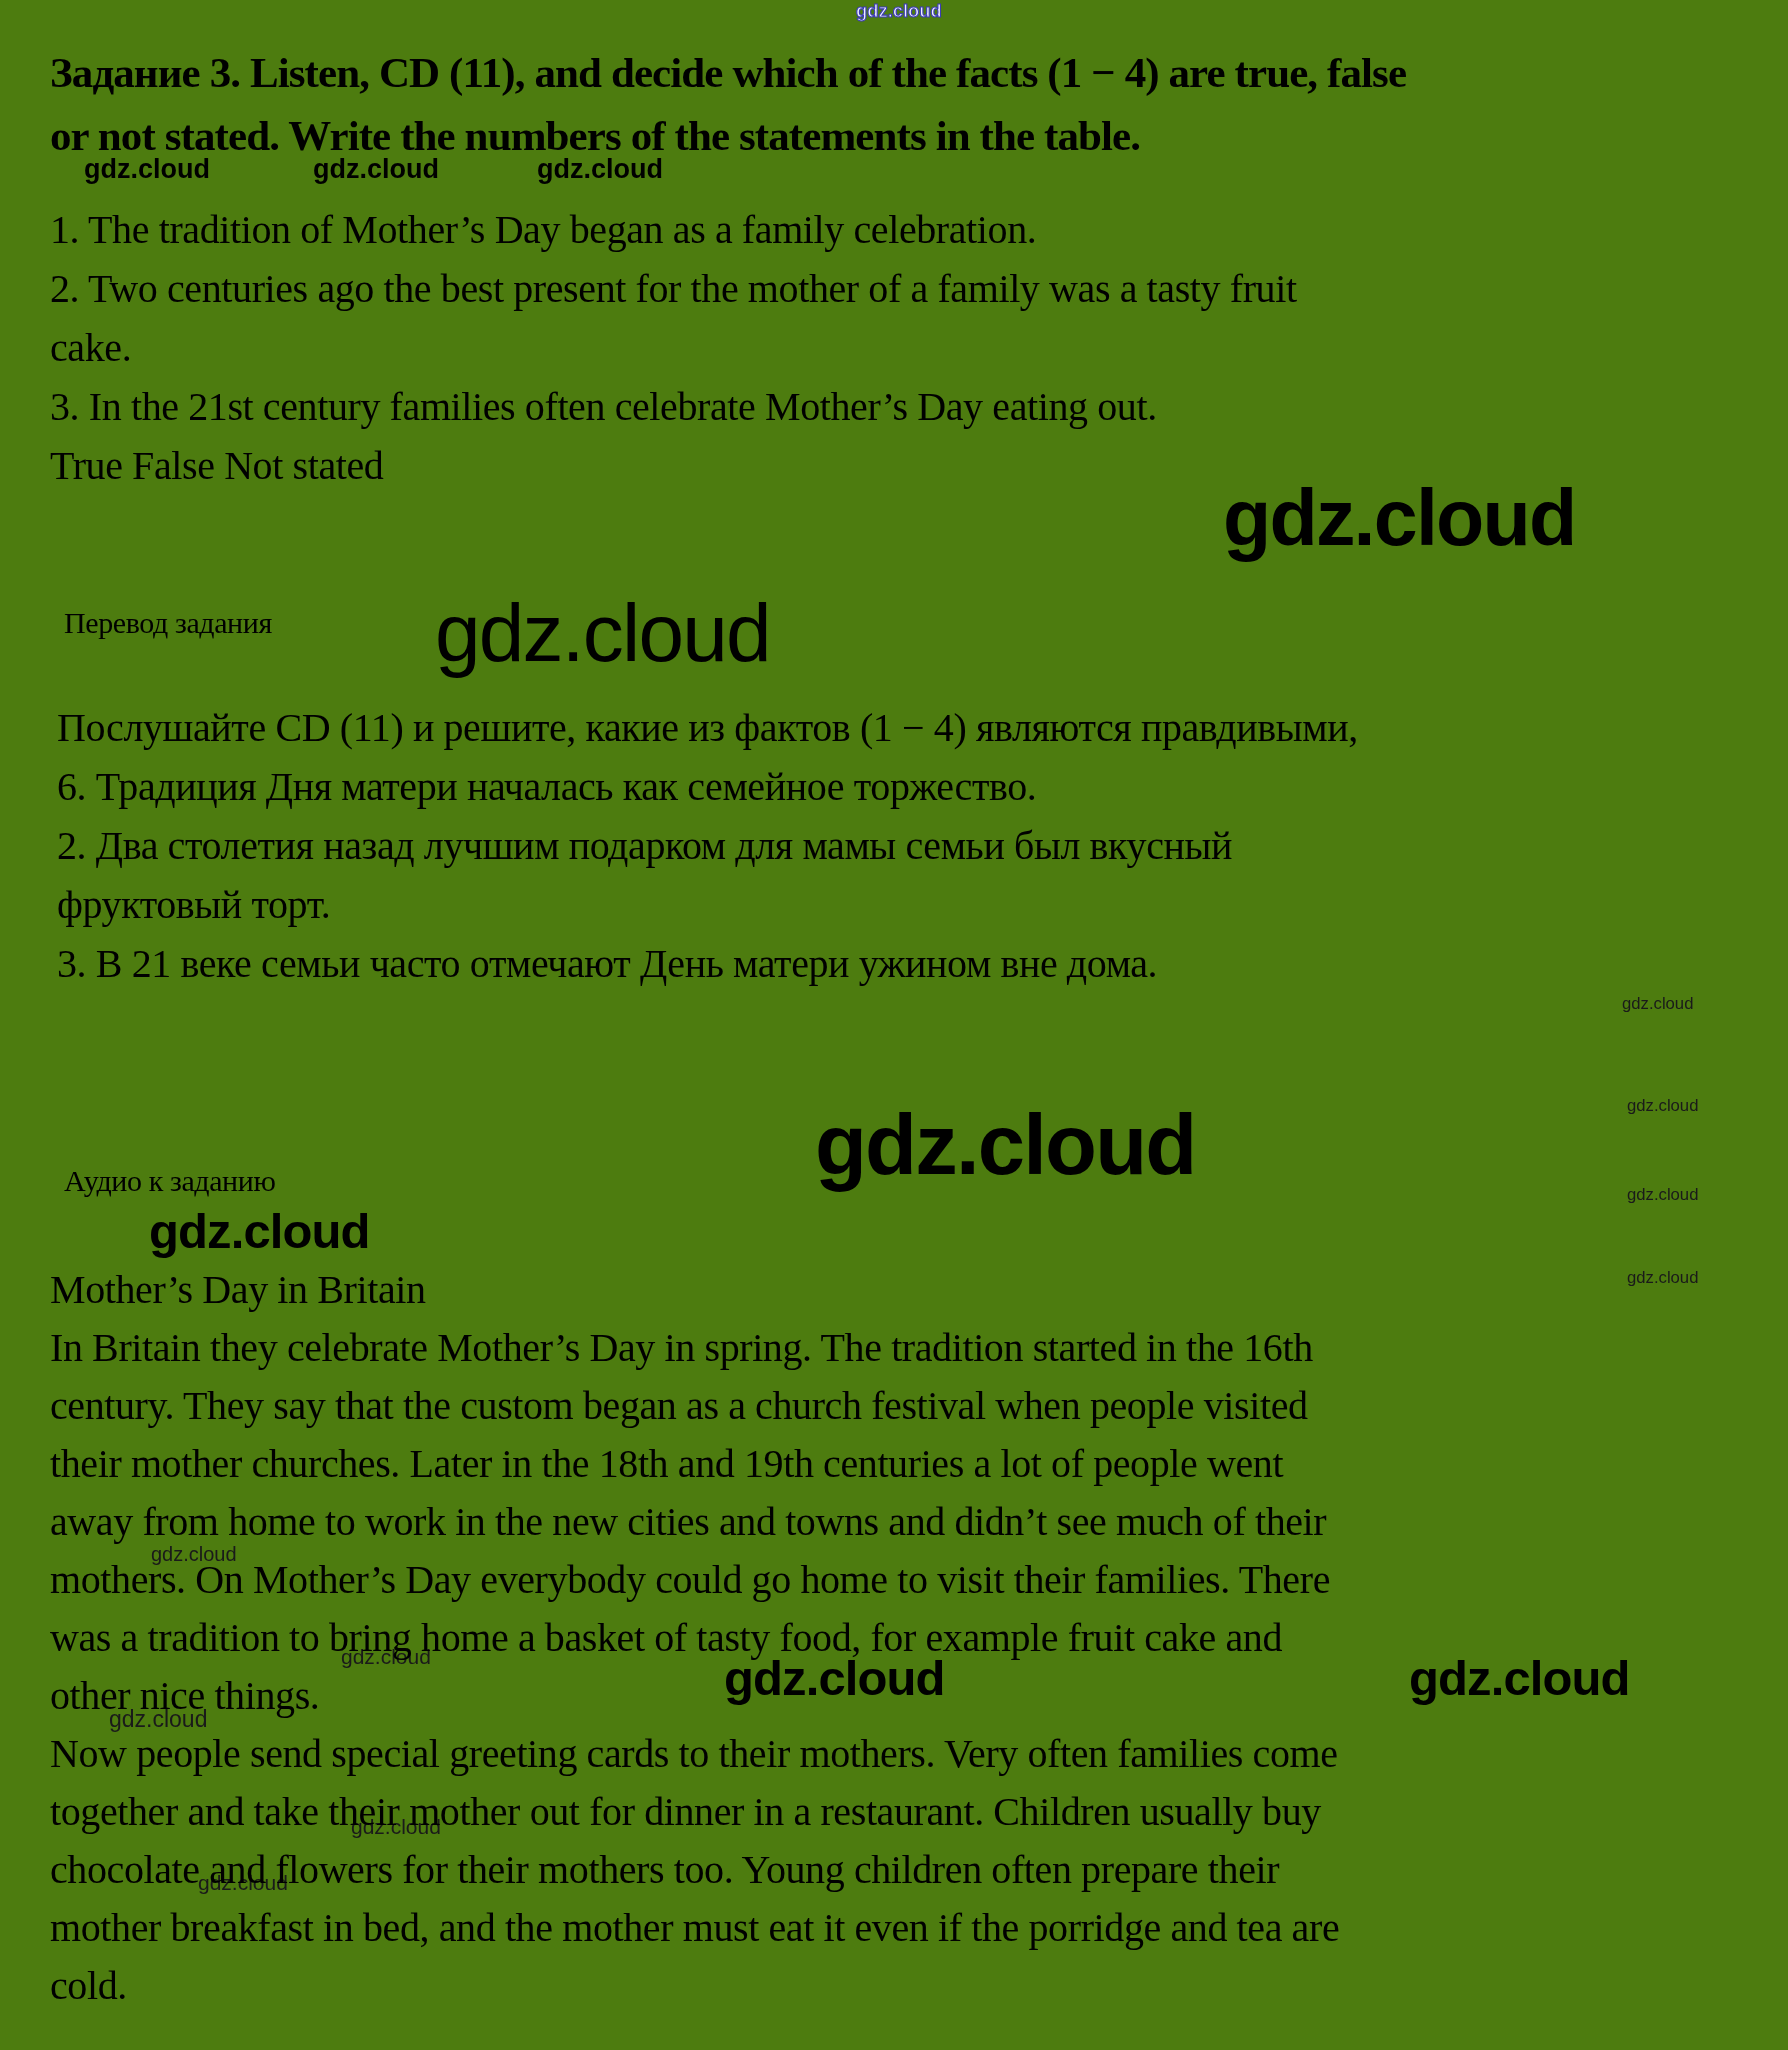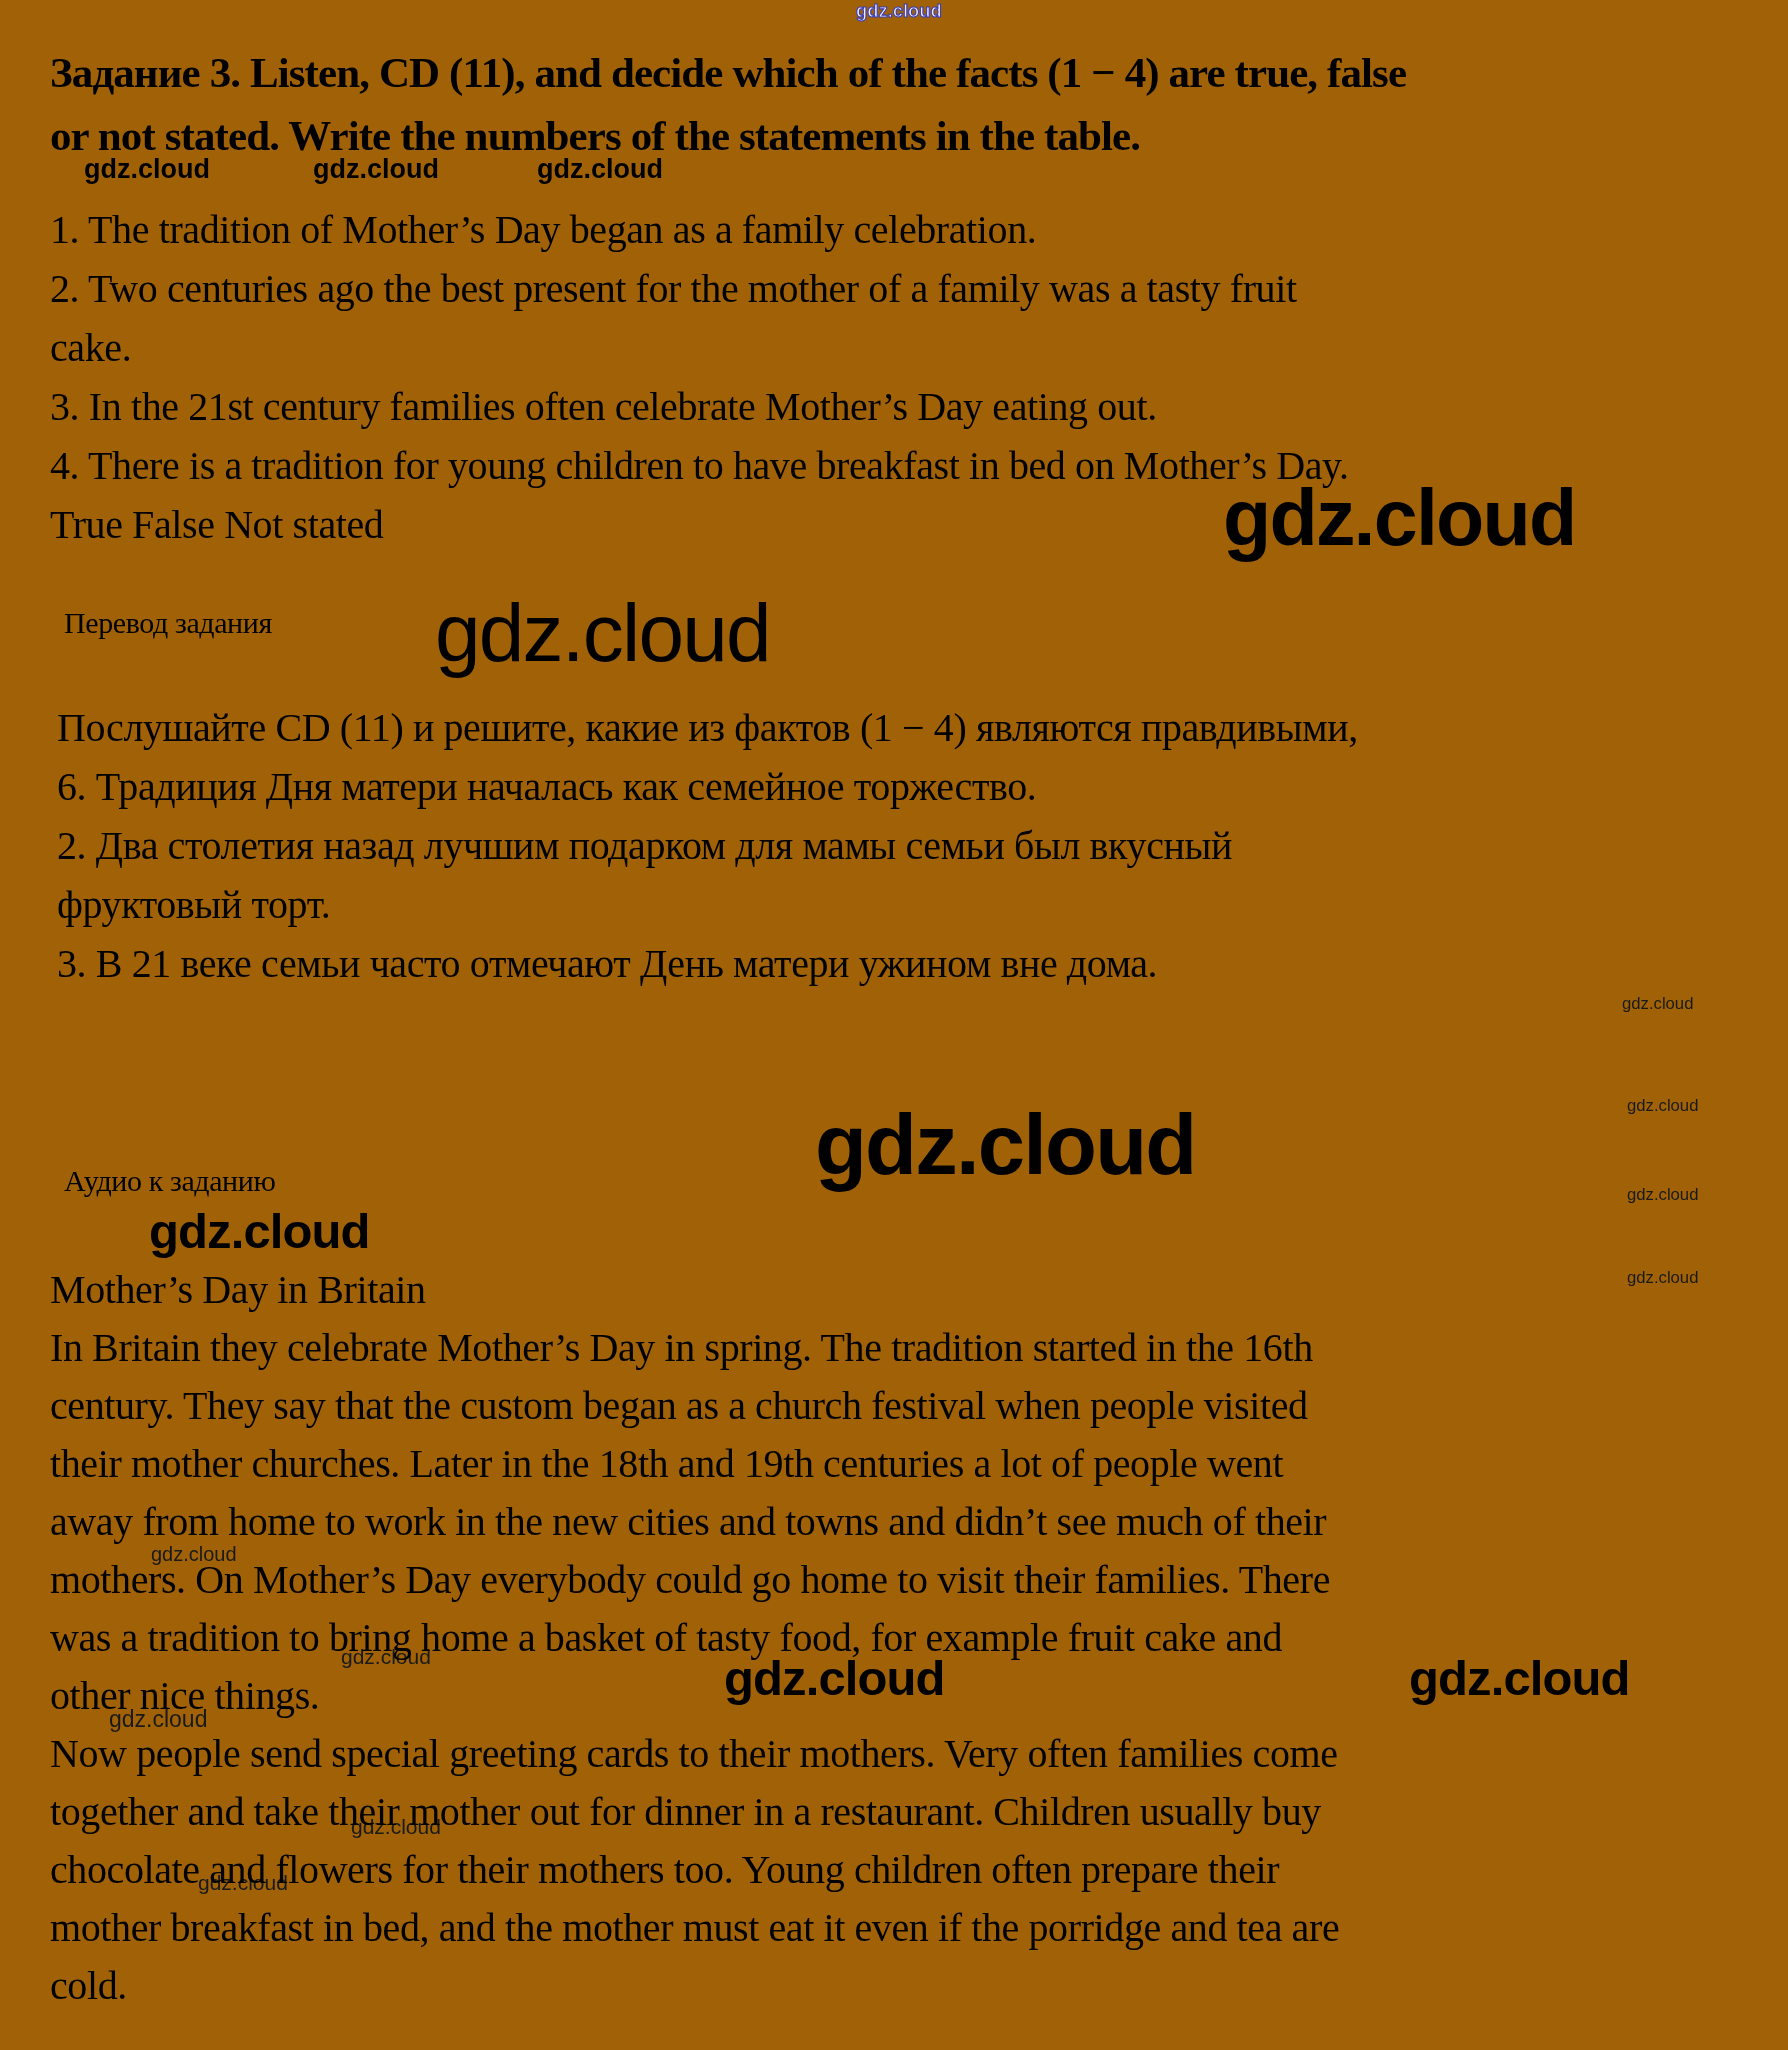--- a/index.html
+++ b/index.html
@@ -1,20 +1,20 @@
 <!DOCTYPE html>
 <html style="font-size:14px"><head>
 <meta charset="utf-8">
 <style>
   html, body { margin: 0; padding: 0; background: #ffffff; }
   .page {
     position: relative;
     width: 1789px;
     height: 2051px;
-    background: #a16207;
+    background: #4d7c0f;
     color: #000000;
     font-family: "Liberation Serif", "DejaVu Serif", serif;
     overflow: hidden;
   }
 
   
   .abs { position: absolute; }
 
   .heading {
     left: 50px; top: 41px; width: 1734px;
@@ -105,21 +105,20 @@
   <div class="abs heading">
     <div class="line">Задание 3. Listen, CD (11), and decide which of the facts (1 − 4) are true, false</div>
     <div class="line">or not stated. Write the numbers of the statements in the table.</div>
   </div>
 
   <div class="abs statements">
     <div class="line">1. The tradition of Mother’s Day began as a family celebration.</div>
     <div class="line">2. Two centuries ago the best present for the mother of a family was a tasty fruit</div>
     <div class="line">cake.</div>
     <div class="line">3. In the 21st century families often celebrate Mother’s Day eating out.</div>
-    <div class="line">4. There is a tradition for young children to have breakfast in bed on Mother’s Day.</div>
     <div class="line">True False Not stated</div>
   </div>
 
   <div class="abs section-label translation-label">Перевод задания</div>
   <div class="abs translation-text">
     <div class="line">Послушайте CD (11) и решите, какие из фактов (1 − 4) являются правдивыми,</div>
     <div class="line">6. Традиция Дня матери началась как семейное торжество.</div>
     <div class="line">2. Два столетия назад лучшим подарком для мамы семьи был вкусный</div>
     <div class="line">фруктовый торт.</div>
     <div class="line">3. В 21 веке семьи часто отмечают День матери ужином вне дома.</div>

